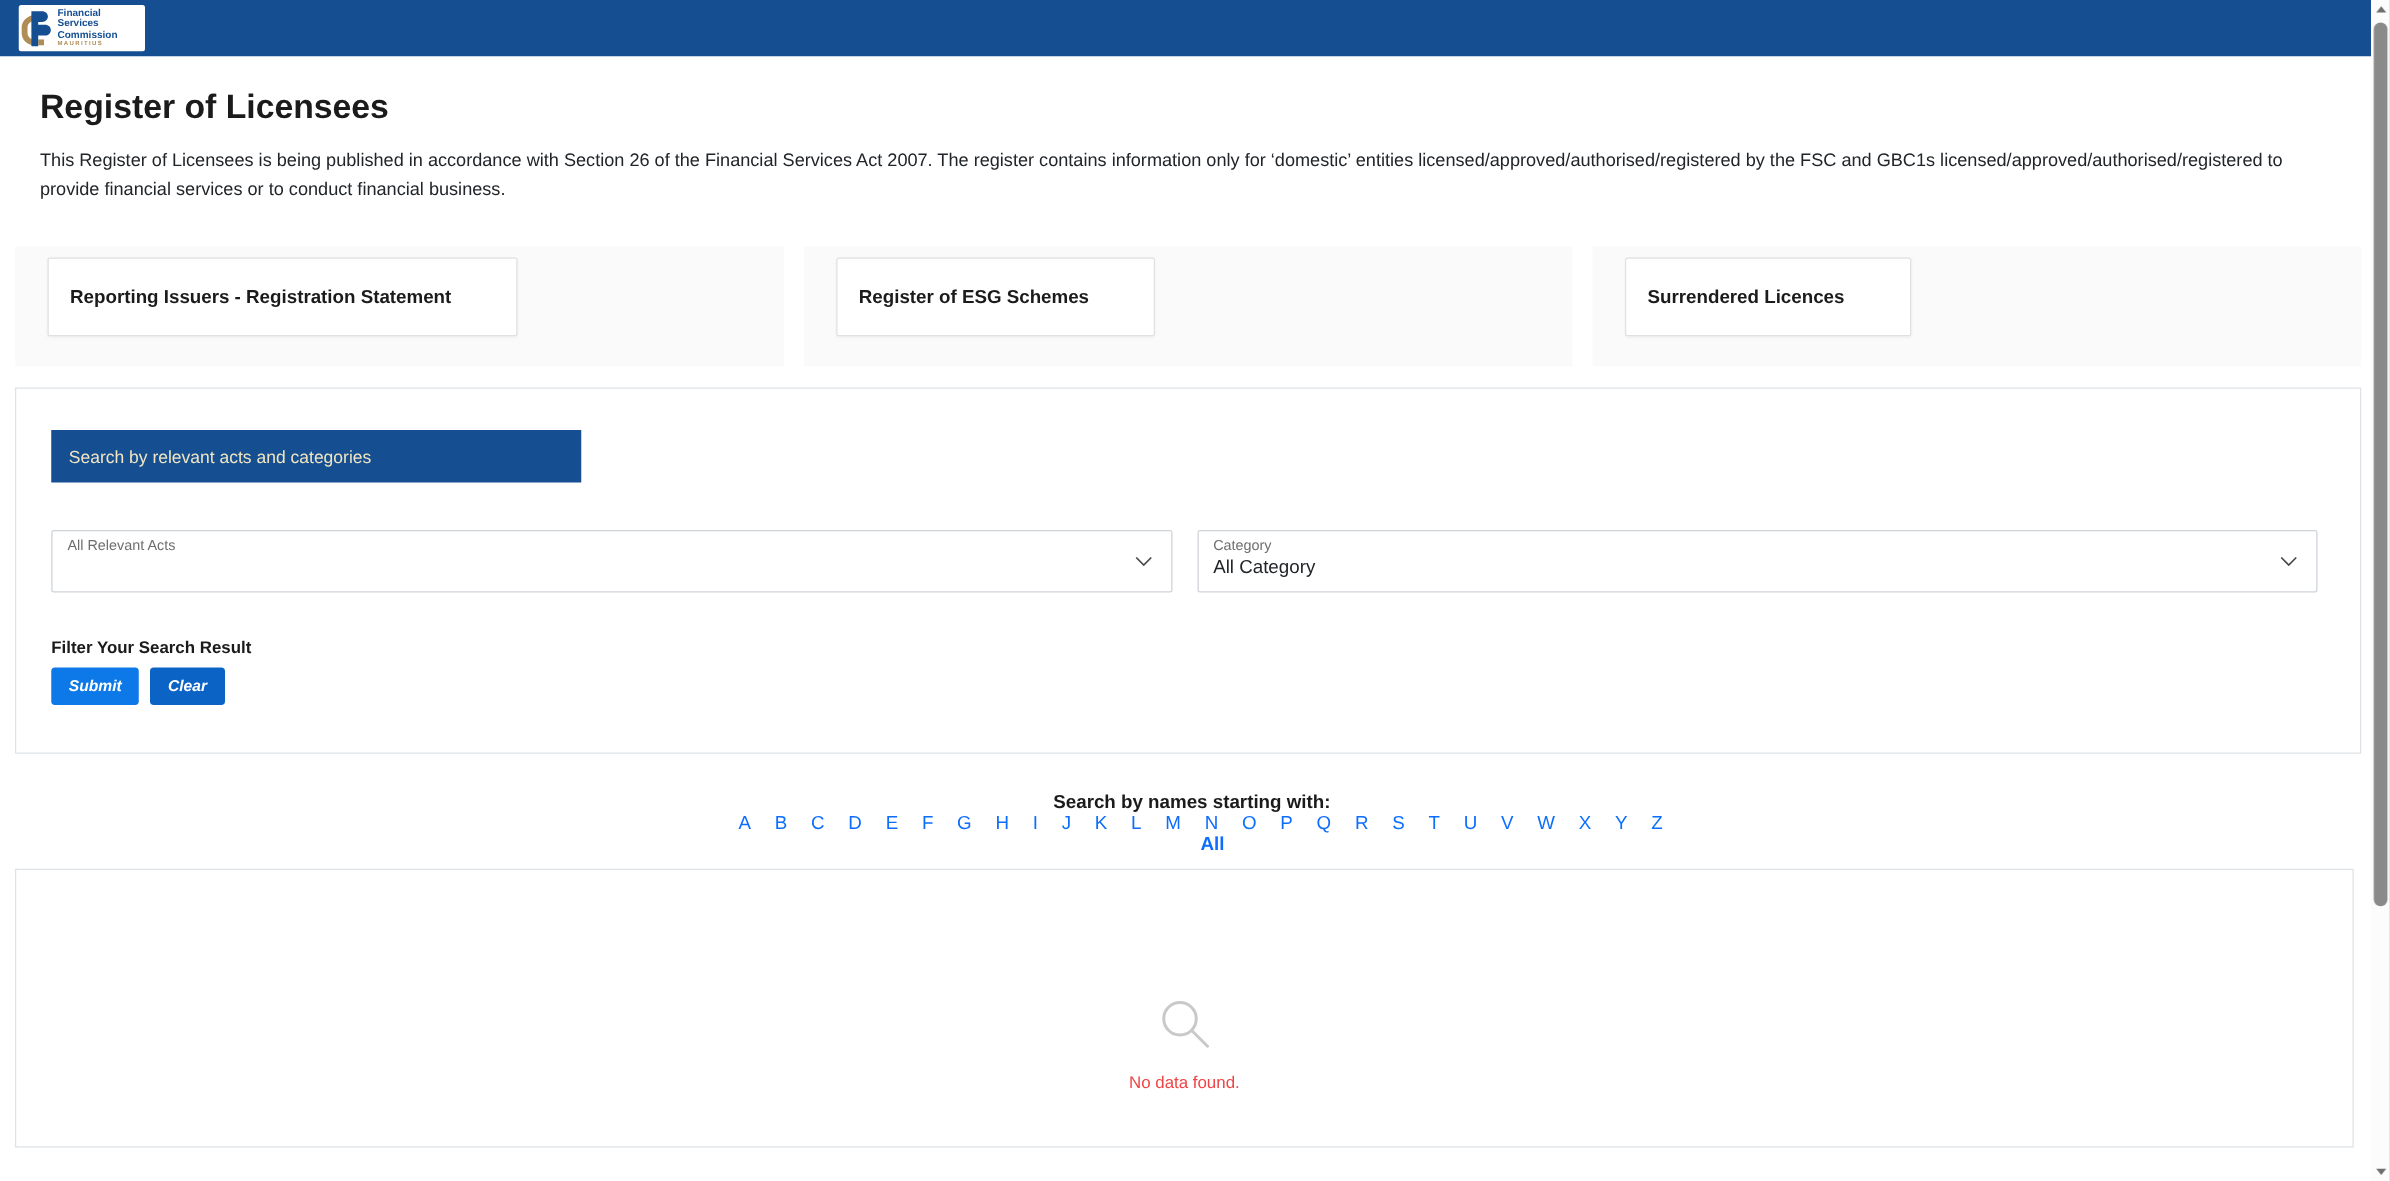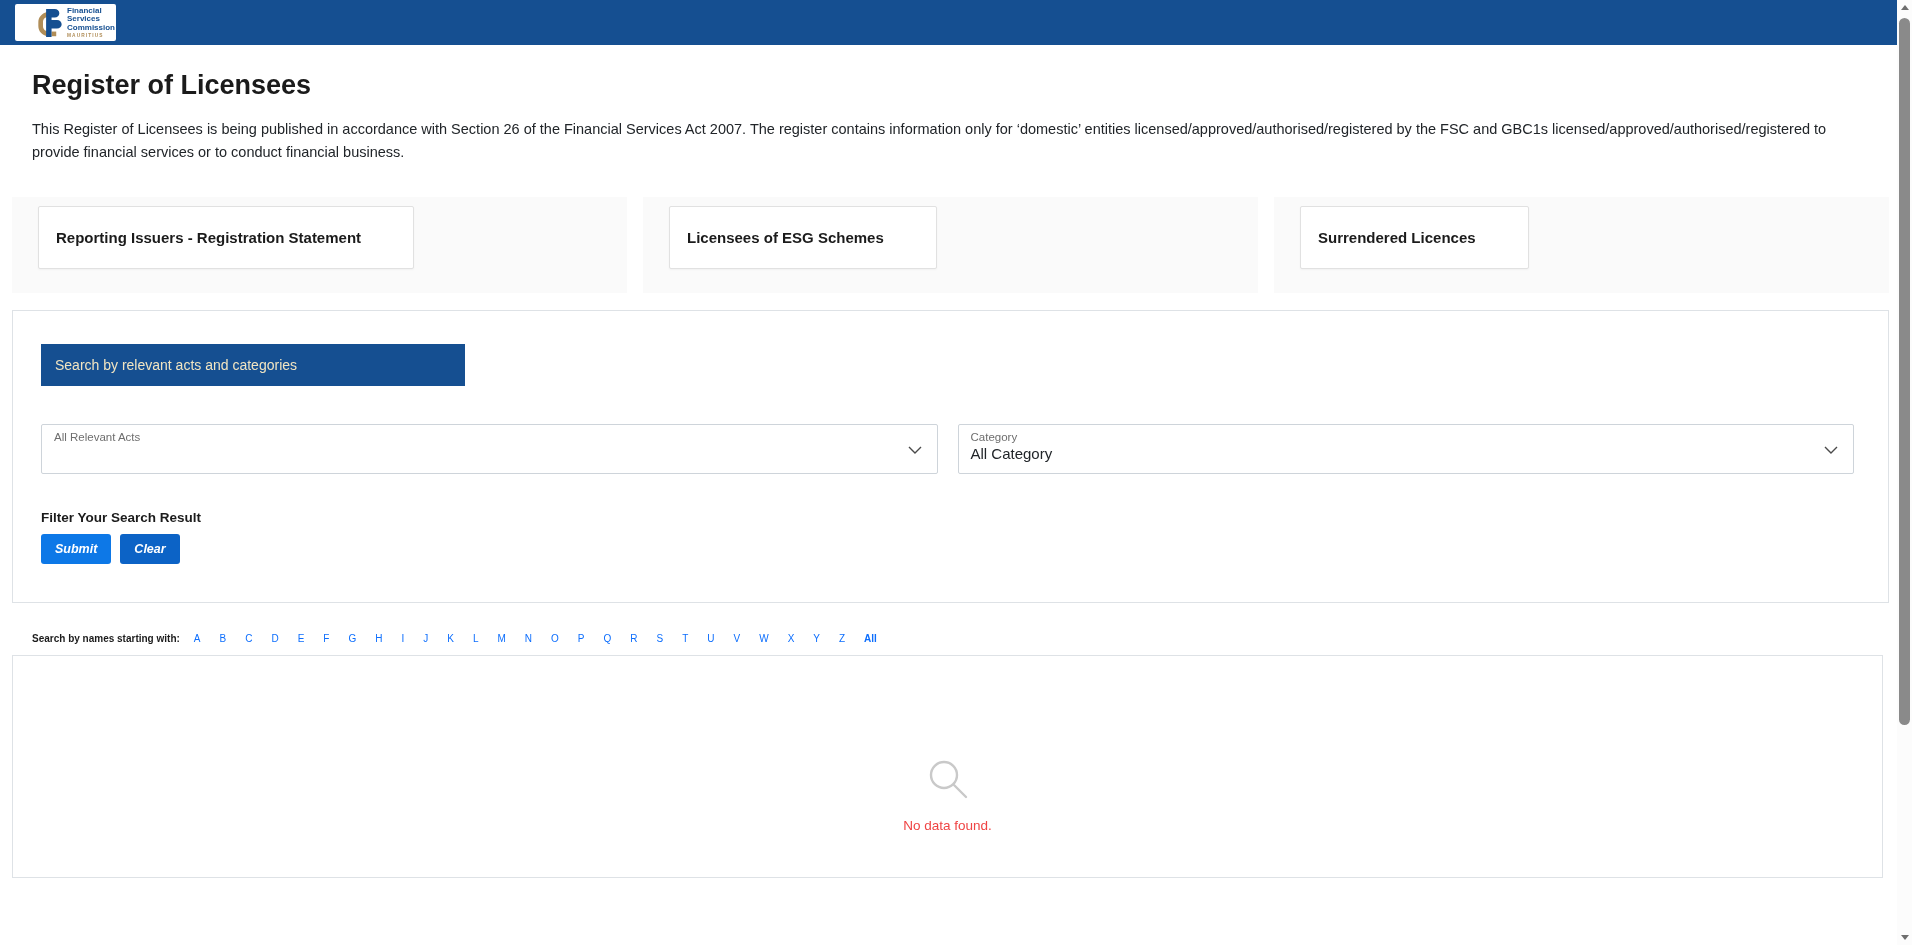--- a/index.html
+++ b/index.html
@@ -3,21 +3,21 @@
 <meta charset="utf-8">
 <style>
   * { margin:0; padding:0; box-sizing:border-box; }
   html,body { width:1912px; height:945px; overflow:hidden; }
   body {
     font-family:"Liberation Sans","DejaVu Sans",sans-serif;
     background:#ffffff; color:#212529; position:relative;
   }
   
   .header { height:45px; background:#154F91; padding-left:15px; display:flex; align-items:center; }
-  .logo-box { width:101px; height:37px; background:#ffffff; border-radius:2px; display:flex; align-items:center; padding:2px 21px; gap:3px; }
+  .logo-box { width:101px; height:37px; background:#ffffff; border-radius:2px; display:flex; align-items:center; padding:2px 0; gap:3px; }
   .logo-mark { width:28px; height:30px; flex:0 0 auto; }
   .logo-text { display:flex; flex-direction:column; line-height:1.06; }
   .logo-text .l { font-size:8px; font-weight:bold; color:#154F91; }
   .logo-text .sub { font-size:4.8px; color:#b08d57; letter-spacing:1.1px; margin-top:1px; font-weight:bold; }
   
   .content { padding:0 23px 0 12px; }
   h1.page-title { margin:25px 0 0 20px; font-size:27px; font-weight:bold; color:#1b1b1b; }
   p.page-desc { margin:17px 30px 0 20px; font-size:14.5px; line-height:1.6; color:#212529; }
   
   .quick-links { margin-top:33px; display:grid; grid-template-columns:1fr 1fr 1fr; gap:16px; }
@@ -37,21 +37,21 @@
   .fld.with-sep::after { content:""; position:absolute; right:46px; top:1px; bottom:1px; width:1px; background:#dee2e6; }
   .fld.with-sep .chev { right:17px; }
   .filter-heading { margin:36px 0 0 0; font-size:13.5px; font-weight:bold; color:#1b1b1b; }
   .form-grid.second { margin-top:20px; }
   .btn-row { margin-top:9px; display:flex; gap:9px; }
   .btn { border:none; border-radius:3px; color:#fff; font-size:12.5px; font-weight:bold;
          padding:8px 14px; cursor:pointer; font-family:inherit;font-style:italic; }
   .btn.submit { background:#0d78e7; }
   .btn.clear  { background:#0c63c6; }
   
-  .alpha-row { margin:30px 0 0 20px; display:flex; align-items:center; font-size:10px; }
+  .alpha-row { margin:30px 0 0 20px; display:flex; align-items:center; font-size:15px;flex-direction:column; }
   .alpha-label { font-weight:bold; color:#1b1b1b; margin-right:14px; }
   .letters { display:flex; gap:19px; align-items:center; }
   .letter-link { color:#0d6efd; text-decoration:none; cursor:pointer; }
   .letter-link.all { font-weight:bold; margin-left:19px; }
   
   .results-panel { margin-top:11px; margin-right:6px; border:1px solid #dee2e6; background:#fff; height:223px;
                    display:flex; flex-direction:column; align-items:center; padding-top:100px; }
   .empty-msg { margin-top:16px; font-size:13.5px; color:#ef4444; }
   
   .scrollbar { position:fixed; top:0; right:0; width:15px; height:945px; background:#fcfcfc; z-index:50; }
@@ -96,21 +96,21 @@
   <p class="page-desc">This Register of Licensees is being published in accordance with Section 26 of the Financial Services Act 2007. The register contains information only for ‘domestic’ entities licensed/approved/authorised/registered by the FSC and GBC1s licensed/approved/authorised/registered to provide financial services or to conduct financial business.</p>
 
   <div class="quick-links">
     <div class="ql-block">
       <div class="ql-card">
         <span>Reporting Issuers - Registration Statement</span>
       </div>
     </div>
     <div class="ql-block">
       <div class="ql-card">
-        <span>Licensees of ESG Schemes</span>
+        <span>Register of ESG Schemes</span>
       </div>
     </div>
     <div class="ql-block">
       <div class="ql-card">
         <span>Surrendered Licences</span>
       </div>
     </div>
   </div>
 
   <div class="search-panel">

